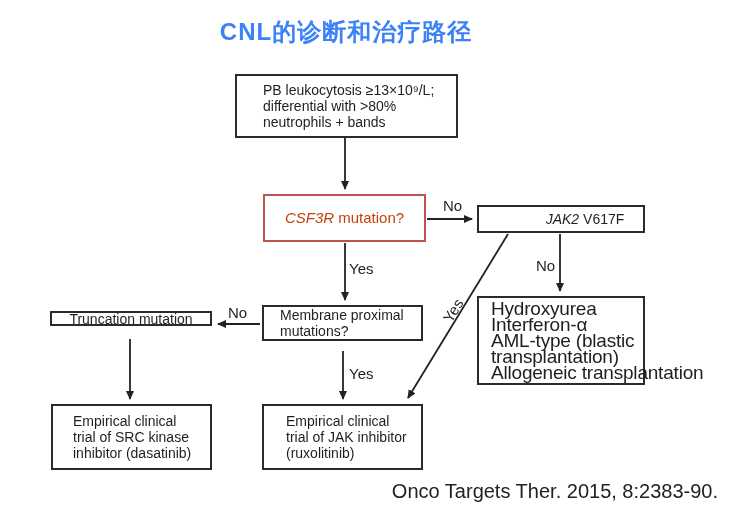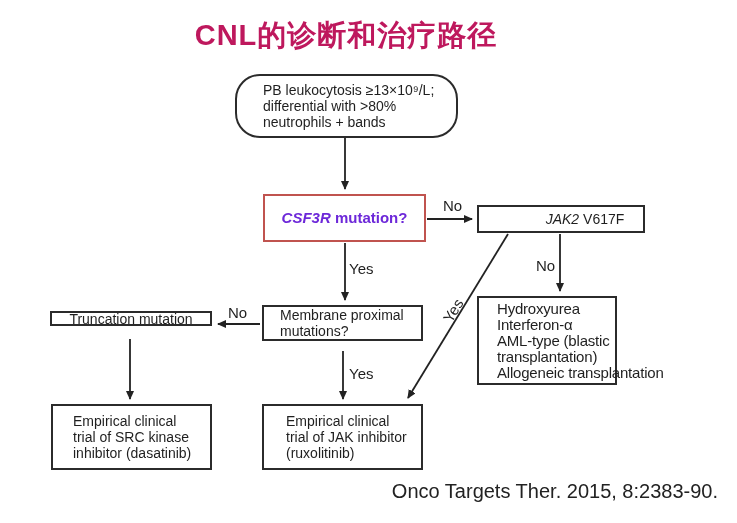--- a/index.html
+++ b/index.html
@@ -9,52 +9,52 @@
     height: 523px;
     background: #ffffff;
     font-family: "Liberation Sans", "DejaVu Sans", sans-serif;
     color: #1f1f1f;
     overflow: hidden;
   }
   .title {
     position: absolute;
     left: 146px; top: 16px; width: 400px;
     text-align: center;
-    font-size: 29px;
+    font-size: 24px;
     font-weight: bold;
     letter-spacing: 1px;
-    color: #be185d;
+    color: #3b82f6;
   }
   .svg-layer {
     position: absolute; left: 0; top: 0;
     width: 737px; height: 523px;
     pointer-events: none;
   }
   .box {
     position: absolute;
     border: 2px solid #2b2b2b;
     background: #ffffff;
     box-sizing: border-box;
     display: flex;
     flex-direction: column;
     justify-content: center;
     font-size: 14px;
     line-height: 16px;
     color: #1f1f1f;
   }
   .box .line { white-space: nowrap; }
-  .box-criteria   { left: 235px; top: 74px;  width: 223px; height: 64px; padding-left: 26px; border-radius: 25px; }
+  .box-criteria   { left: 235px; top: 74px;  width: 223px; height: 64px; padding-left: 26px; }
   .box-csf3r      { left: 263px; top: 194px; width: 163px; height: 48px; align-items: center; border-color: #c0534f; }
-  .box-csf3r .genetext { color: #6d28d9; font-weight: bold; font-size: 15px; }
+  .box-csf3r .genetext { color: #c2410c; font-weight: normal; font-size: 15px; }
   .box-jak2       { left: 477px; top: 205px; width: 168px; height: 28px; align-items: center; padding-left: 48px; }
   .box-membrane   { left: 262px; top: 305px; width: 161px; height: 36px; padding-left: 16px; }
   .box-truncation { left: 50px;  top: 311px; width: 162px; height: 15px; align-items: center; }
   .box-src        { left: 51px;  top: 404px; width: 161px; height: 66px; padding-left: 20px; }
   .box-jaktrial   { left: 262px; top: 404px; width: 161px; height: 66px; padding-left: 22px; }
-  .box-treatment  { left: 477px; top: 296px; width: 140px; height: 89px; padding-left: 18px; font-size: 15px; letter-spacing: -0.2px; }
+  .box-treatment  { left: 477px; top: 296px; width: 168px; height: 89px; padding-left: 12px; font-size: 19px; letter-spacing: -0.2px; }
   .gene { font-style: italic; }
   .edge-label {
     position: absolute;
     font-size: 15px;
     color: #1f1f1f;
     white-space: nowrap;
   }
   .lbl-yes-csf3r    { left: 349px; top: 260px; }
   .lbl-yes-membrane { left: 349px; top: 365px; }
   .lbl-no-csf3r     { left: 443px; top: 197px; }

